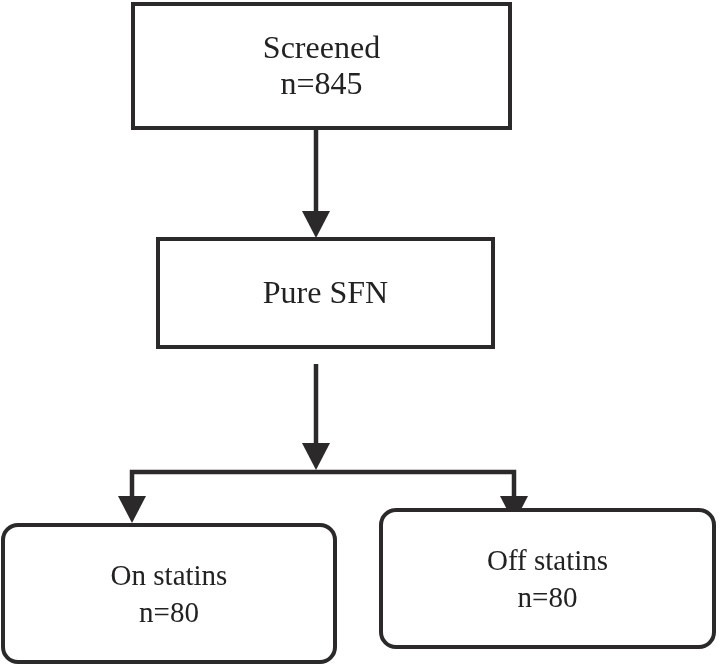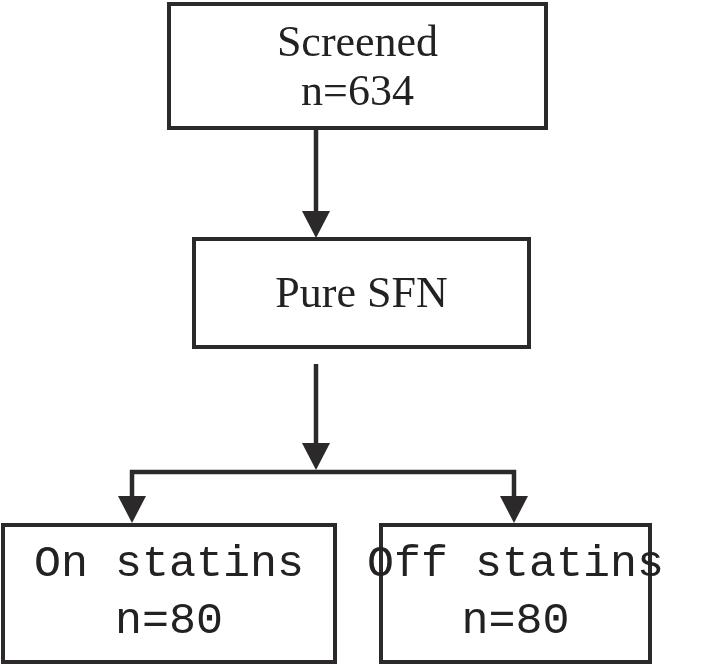--- a/index.html
+++ b/index.html
@@ -25,33 +25,33 @@
     justify-content: center;
     text-align: center;
     color: #242122;
   }
   .node .line {
     display: block;
     white-space: nowrap;
   }
   .serif-node {
     font-family: "Liberation Serif", "DejaVu Serif", serif;
-    font-size: 44px;
+    font-size: 32px;
     line-height: 1.12;
-    margin-left: 36px;
   }
   .sans-node {
-    font-family: Liberation Mono, monospace;
-    font-size: 45px;
+    font-family: Liberation Serif, serif;
+    font-size: 29px;
     line-height: 1.26;
+    border-radius: 17px;
   }
   #node-screened    { left: 131px; top: 2px;   width: 381px; height: 128px; }
   #node-pure-sfn    { left: 156px; top: 237px; width: 339px; height: 112px; }
   #node-on-statins  { left: 1px;   top: 523px; width: 336px; height: 141px; }
-  #node-off-statins { left: 379px; top: 523px; width: 273px; height: 141px; }
+  #node-off-statins { left: 379px; top: 508px; width: 337px; height: 141px; }
   .connectors {
     position: absolute;
     left: 0;
     top: 0;
     width: 720px;
     height: 667px;
     pointer-events: none;
   }
   .connectors .stroke {
     stroke: #2b292a;
@@ -79,21 +79,21 @@
     </g>
     <g>
       <path class="stroke" d="M132,498 L132,472 L514,472 L514,498"></path>
       <polygon class="head" points="118,496 146,496 132,523"></polygon>
       <polygon class="head" points="500,496 528,496 514,523"></polygon>
     </g>
   </svg>
 
   <div class="node serif-node" id="node-screened">
     <span class="line">Screened</span>
-    <span class="line">n=634</span>
+    <span class="line">n=845</span>
   </div>
 
   <div class="node serif-node" id="node-pure-sfn">
     <span class="line">Pure SFN</span>
   </div>
 
   <div class="node sans-node" id="node-on-statins">
     <span class="line">On statins</span>
     <span class="line">n=80</span>
   </div>

